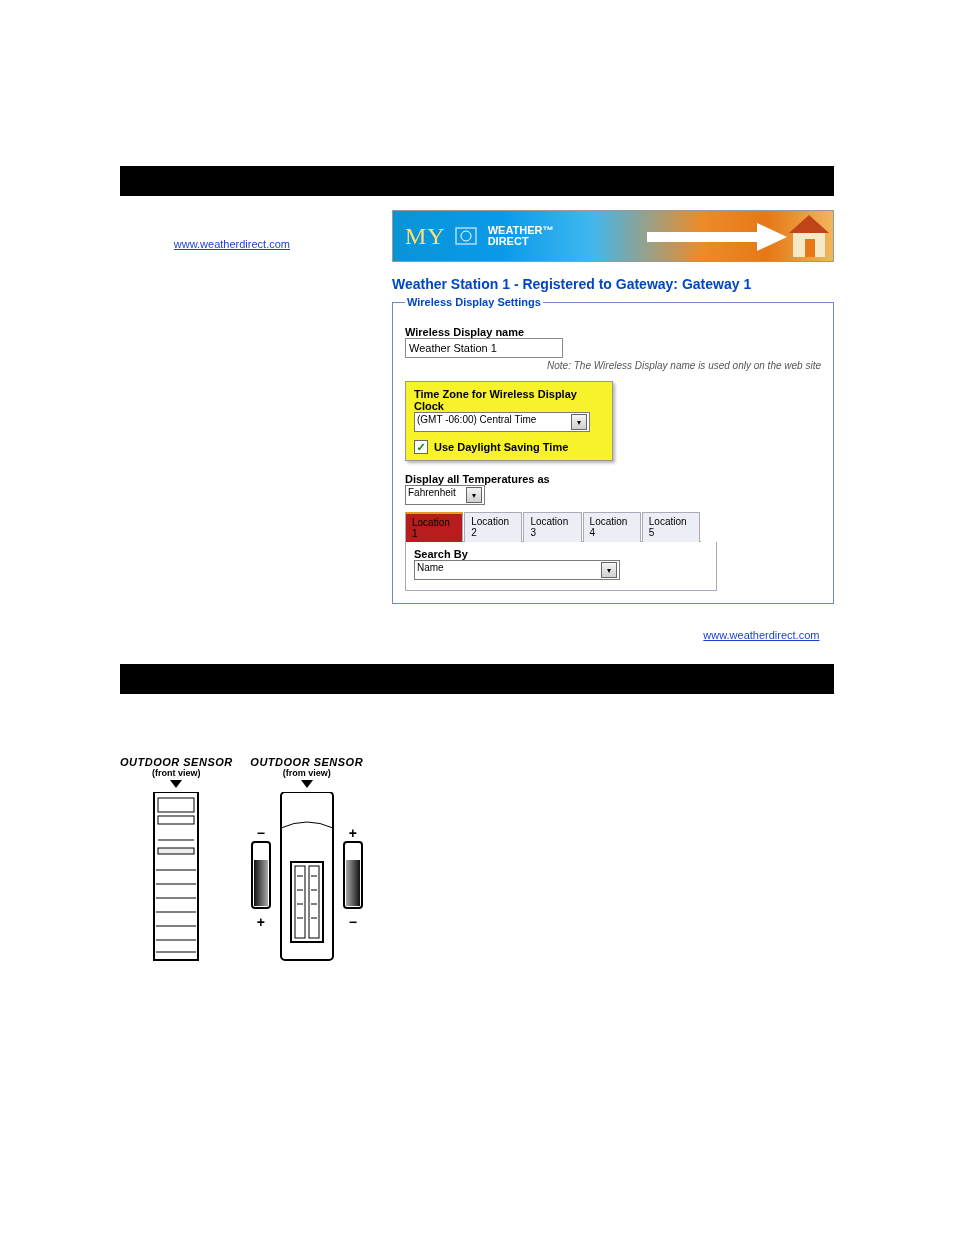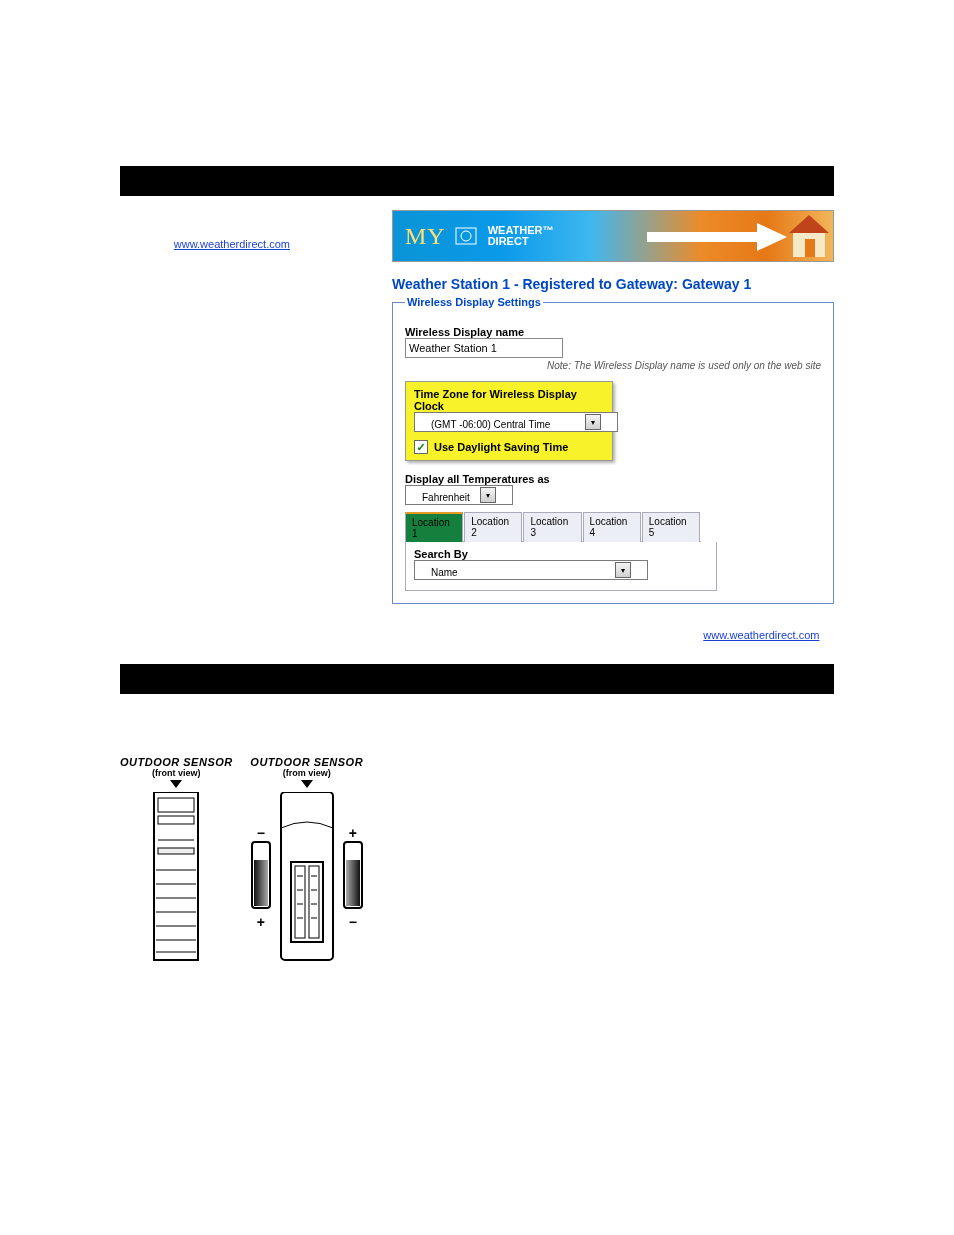--- a/index.html
+++ b/index.html
@@ -127,23 +127,23 @@
     padding: 6px 8px;
     width: 190px;
     margin-top: 10px;
     box-shadow: 2px 2px 3px rgba(0,0,0,0.3);
   }
   .hl .lbl { margin-top: 0; }
   .select-like {
     background: #fff;
     border: 1px solid #7a7a7a;
     font-size: 10px;
-    padding: 1px 16px;
+    padding: 1px 2px;
     display: inline-flex;
-    align-items: flex-end;
+    align-items: flex-start;
     justify-content: space-between;
     height: 16px;
   }
   .select-like .arrowbtn {
     width: 14px;
     height: 14px;
     border: 1px solid #666;
     background: linear-gradient(#f4f4f4,#d0d0d0);
     display: inline-flex;
     align-items: center;
@@ -181,21 +181,21 @@
     border: 1px solid #aab;
     border-bottom: none;
     background: #eceef6;
     font-size: 10px;
     padding: 3px 6px;
     margin-right: 1px;
     position: relative;
     top: 1px;
   }
   .tab.active {
-    background: #15803d;
+    background: #b91c1c;
     border-top: 2px solid #e79a23;
   }
   .searchbox {
     border: 1px solid #aab;
     border-top: none;
     width: 294px;
     padding: 6px 8px 10px 8px;
   }
   .section2-text {
     color: #fff;

